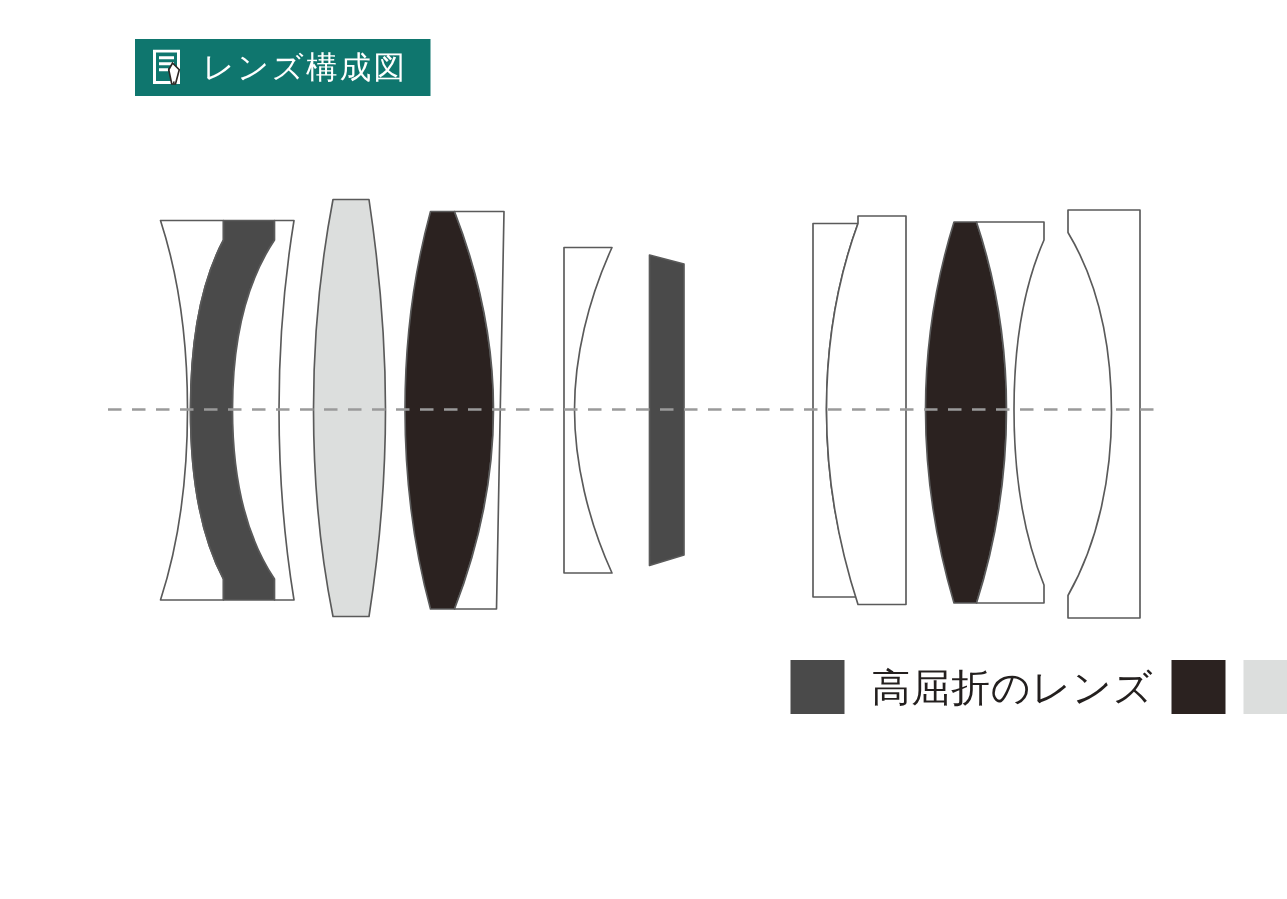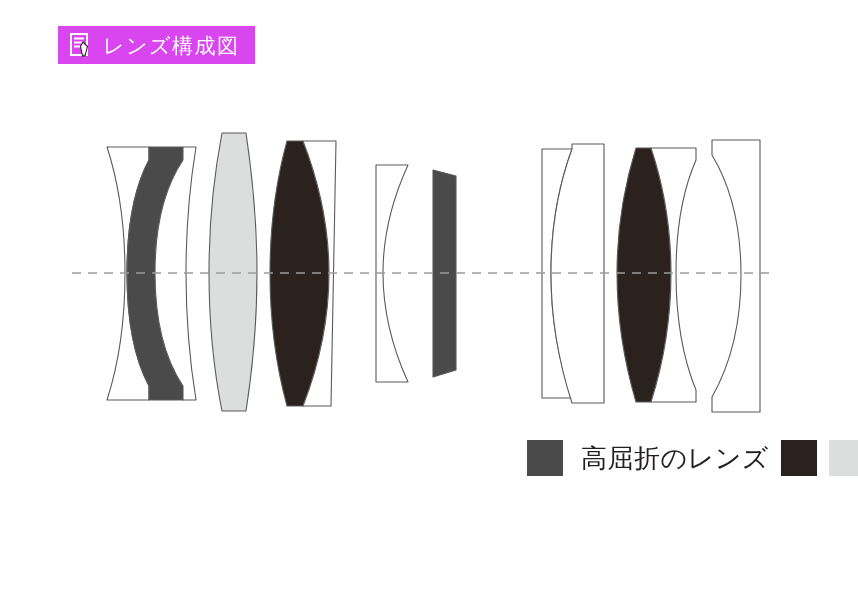--- a/index.html
+++ b/index.html
@@ -78,21 +78,21 @@
     font-size: 26px;
     line-height: 1;
     color: #231f1e;
     white-space: nowrap;
     letter-spacing: 0.5px;
   }
 </style>
 </head>
 <body>
 
-<div id="title-badge" style="background: #d946ef;">
+<div id="title-badge" style="background: #0f766e; margin-left: 32px;">
   <span class="badge-icon">
     <svg viewBox="0 0 22 24" width="22" height="24" aria-hidden="true">
       <rect x="1" y="1" width="16" height="21" fill="none" stroke="#ffffff" stroke-width="2"></rect>
       <rect x="4" y="4.5" width="10" height="2" fill="#ffffff"></rect>
       <rect x="4" y="8.5" width="10" height="2" fill="#ffffff"></rect>
       <rect x="4" y="12.5" width="6" height="2" fill="#ffffff"></rect>
       <path d="M 13 9 L 17.5 13.5 L 15 23 L 12.5 23 L 10.5 13.5 Z" fill="#ffffff" stroke="#2e2724" stroke-width="1.1"></path>
       <path d="M 13.2 21.4 L 14.6 21.4 L 14.2 23 L 13.6 23 Z" fill="#2e2724"></path>
     </svg>
   </span>

